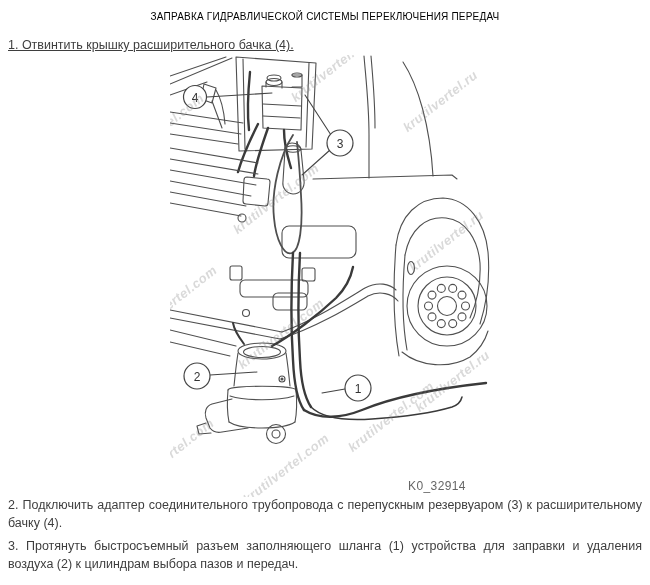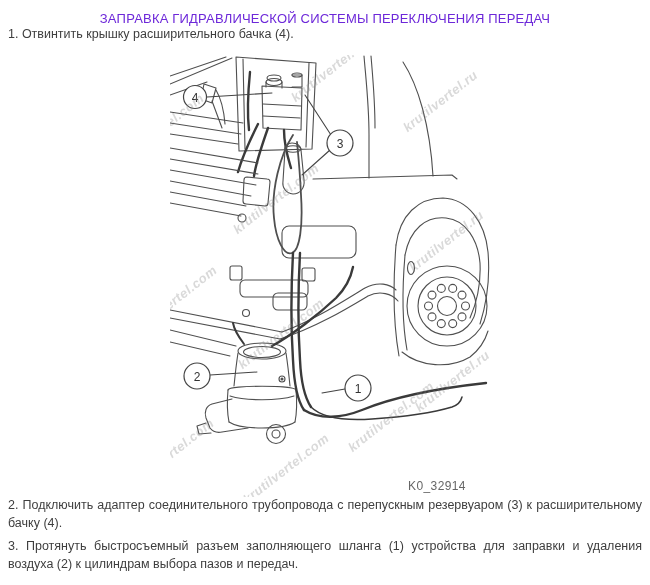--- a/index.html
+++ b/index.html
@@ -4,28 +4,28 @@
 <style>
   html,body{margin:0;padding:0;}
   body{
     width:650px;height:585px;position:relative;overflow:hidden;
     background:#ffffff;
     font-family:"Liberation Sans", sans-serif;
     color:#3e3e3e;
   }
   .page-title{
     position:absolute;top:11px;left:0;right:0;
-    text-align:center;font-size:13px;color:#6d28d9;
+    text-align:center;font-size:10px;color:#000000;
     letter-spacing:.2px;white-space:nowrap;
   }
   .step{
     position:absolute;left:8px;right:8px;
     font-size:12.5px;line-height:18px;color:#3e3e3e;
   }
-  .step-1{top:25px;}
+  .step-1{top:36px;text-decoration:underline;}
   .step-2{top:496px;text-align:justify;}
   .step-3{top:537px;text-align:justify;}
   .figure{
     position:absolute;left:170px;top:55px;width:320px;height:442px;
     overflow:hidden;
   }
   .figure svg{position:absolute;left:0;top:0;z-index:2;}
   .wm-layer{position:absolute;inset:0;z-index:3;pointer-events:none;}
   .wm{
     position:absolute;white-space:nowrap;

